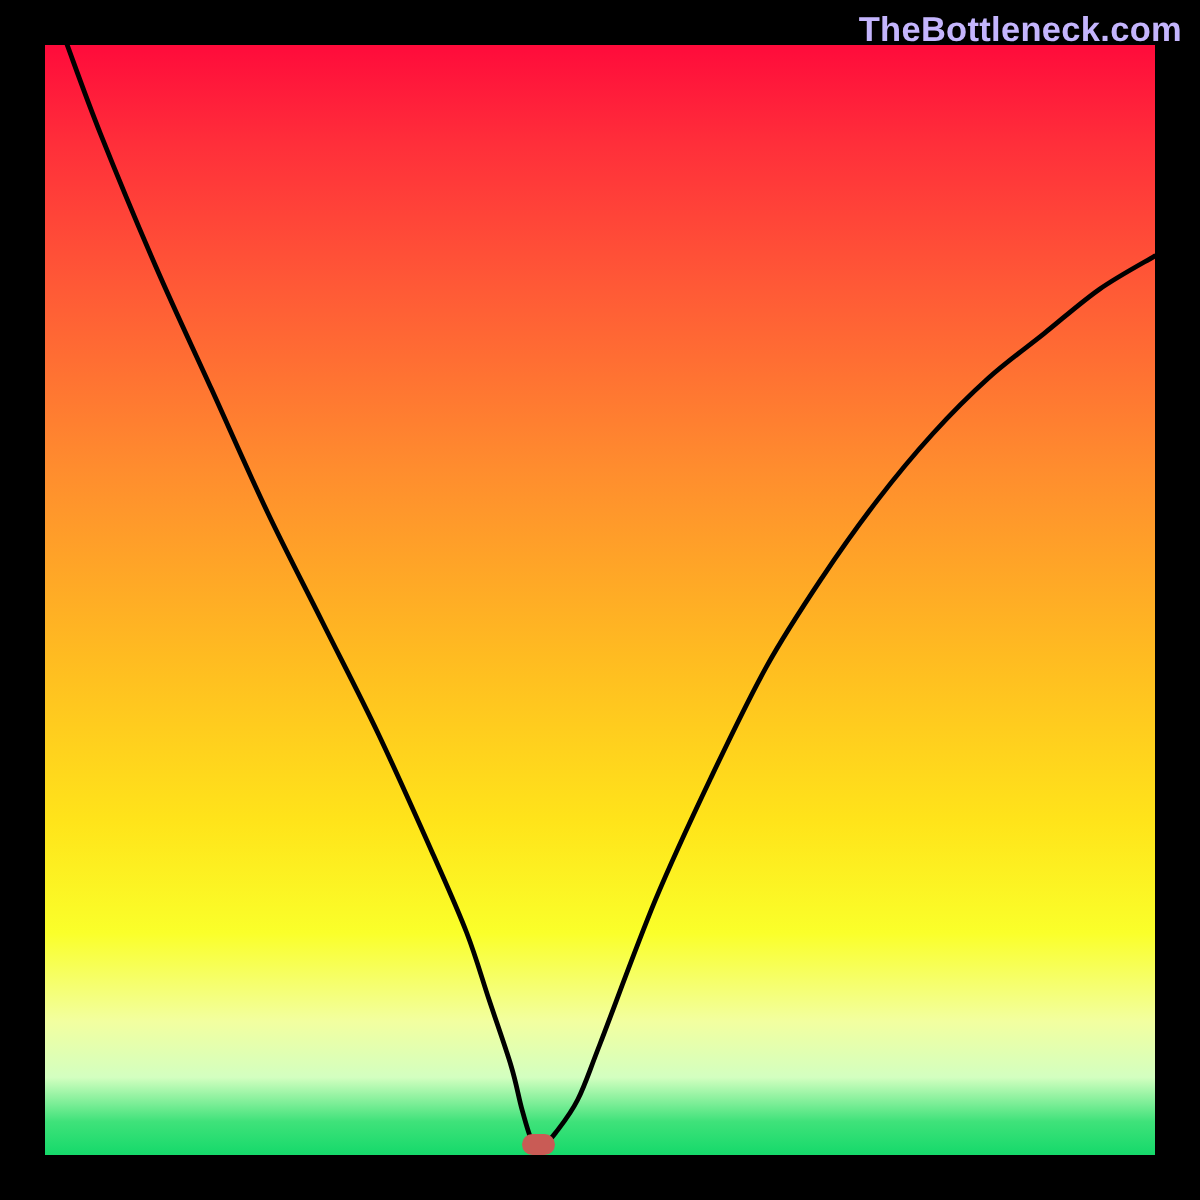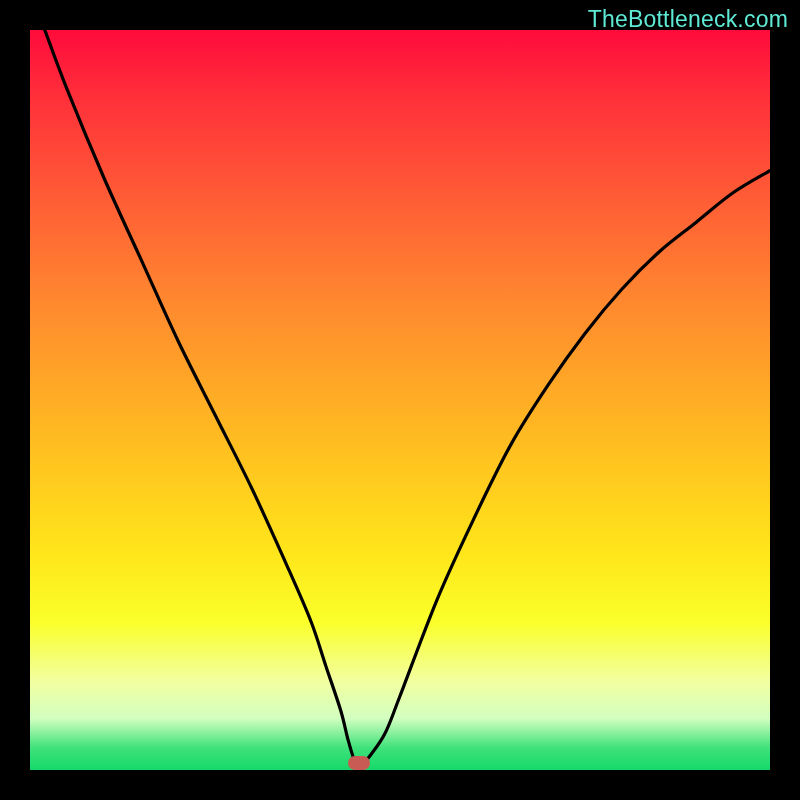--- a/index.html
+++ b/index.html
@@ -37,23 +37,23 @@
       #f2ffa0 88%,
       #d3ffc0 93%,
       #3fe27a 97%,
       #15d96a 100%
     );
   }
   .watermark {
     position: absolute;
     top: 6px;
     right: 12px;
-    color: #5eead4;
+    color: #c4b5fd;
     font-size: 23px;
-    font-weight: 400;
+    font-weight: 700;
     letter-spacing: 0.2px;
     user-select: none;
   }
   svg.curve {
     position: absolute;
     top: 0;
     left: 0;
     width: 740px;
     height: 740px;
   }

